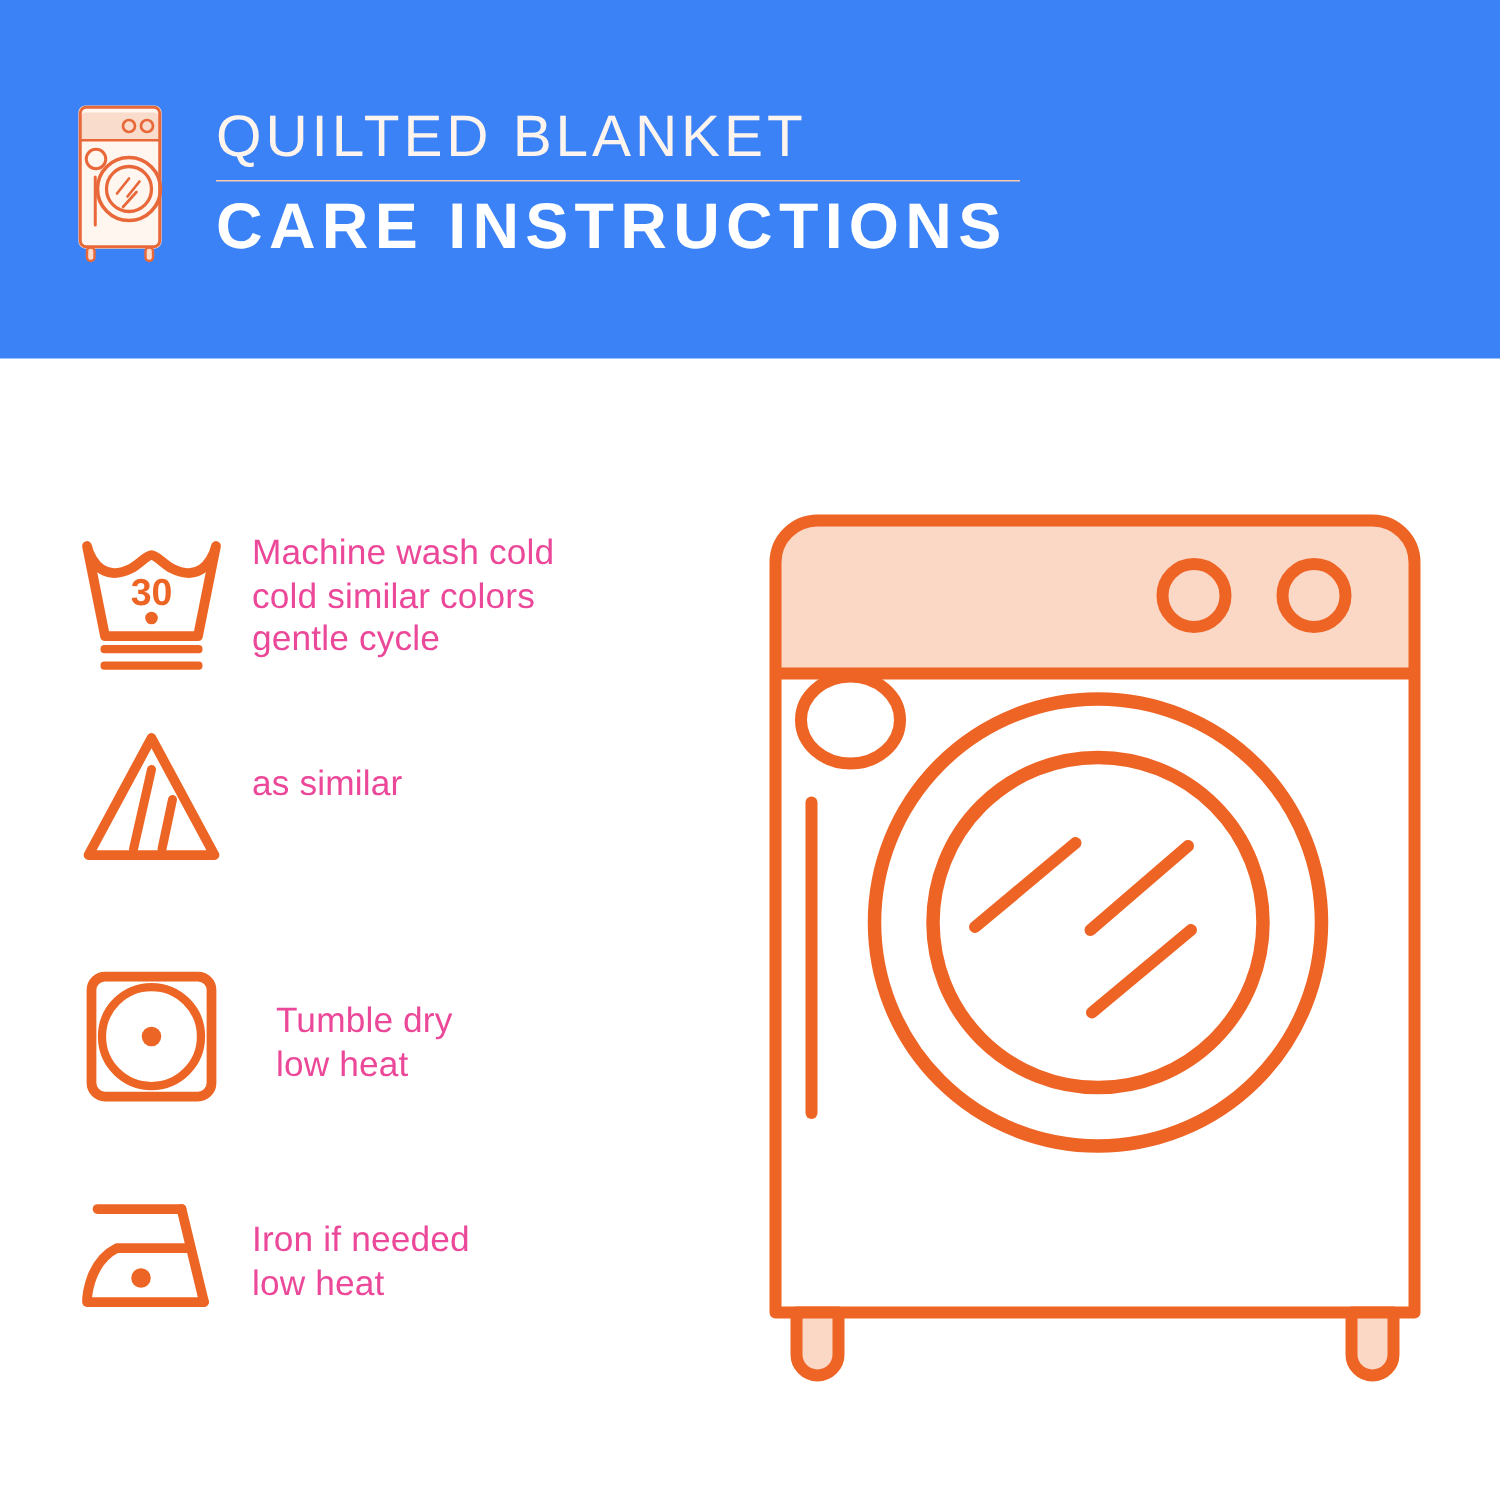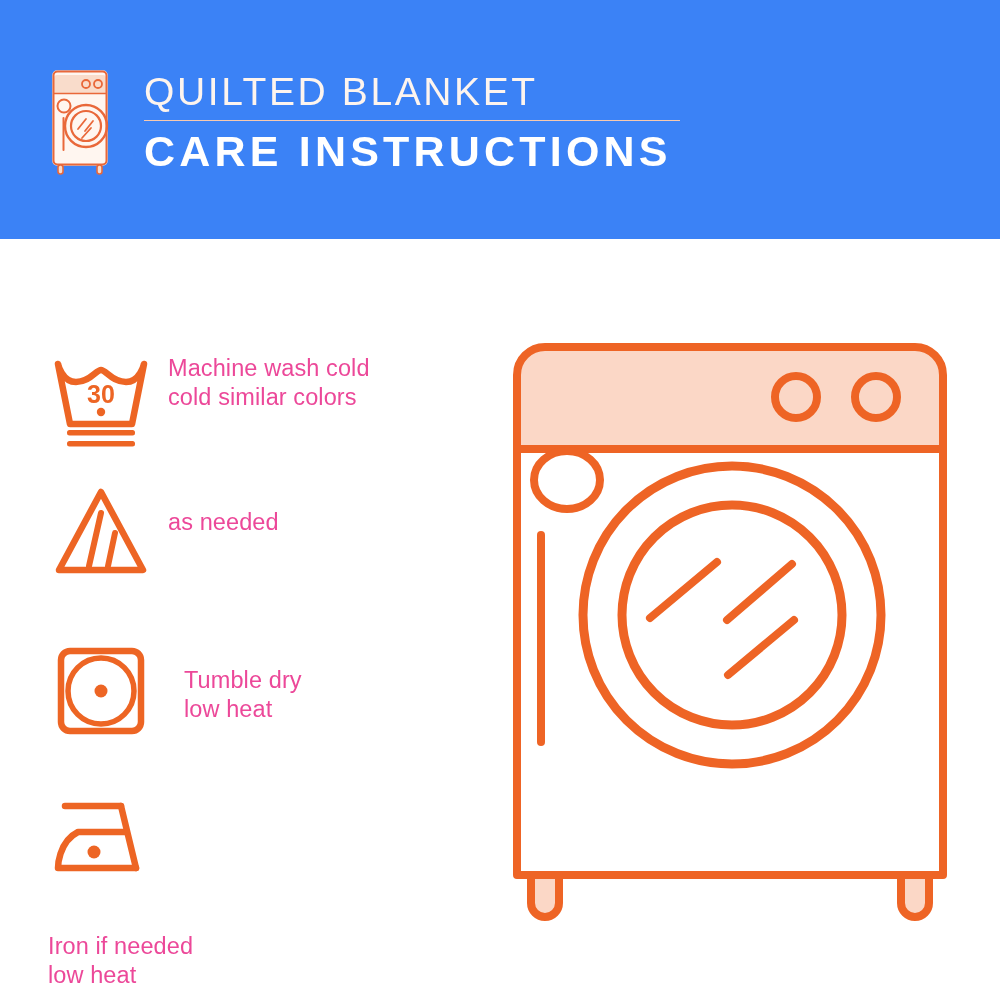--- a/index.html
+++ b/index.html
@@ -81,21 +81,21 @@
   .care-text {
     color: #ec4899;
     font-size: 23.5px;
     line-height: 28.5px;
     letter-spacing: 0.1px;
     padding-top: 2px;
   }
   #row-wash   { top: 352px; }
   #row-bleach { top: 482px; }
   #row-dry    { top: 640px; gap: 16px; }
-  #row-iron   { top: 790px; flex-direction: column; }
+  #row-iron   { top: 790px; }
 
   #row-bleach .care-text { padding-top: 26px; }
   #row-dry    .care-text { padding-top: 26px; }
   #row-iron   .care-text { padding-top: 22px; }
 
   
   #machine {
     position: absolute;
     left: 495px;
     top: 330px;
@@ -152,33 +152,34 @@
         <rect x="19" y="78" width="68" height="5.5" rx="2.5" fill="#ED6524"></rect>
         <rect x="19" y="89" width="68" height="5.5" rx="2.5" fill="#ED6524"></rect>
 
         <text x="53" y="51" font-family="Liberation Sans, sans-serif" font-size="25" font-weight="bold" fill="#ED6524" text-anchor="middle">30</text>
         <circle cx="53" cy="60" r="4.2" fill="#ED6524"></circle>
       </svg>
     </div>
     <div class="care-text">
       <div>Machine wash cold</div>
       <div>cold similar colors</div>
+      <div>gentle cycle</div>
     </div>
   </div>
 
   <div class="care-row" id="row-bleach">
     <div class="care-icon">
       <svg width="106" height="100" viewBox="0 0 106 100">
         <path d="M53 10 L95 88 L11 88 Z" fill="none" stroke="#ED6524" stroke-width="6.5" stroke-linejoin="round"></path>
         <line x1="53" y1="31" x2="41" y2="84" stroke="#ED6524" stroke-width="6" stroke-linecap="round"></line>
         <line x1="67" y1="51" x2="60" y2="84" stroke="#ED6524" stroke-width="6" stroke-linecap="round"></line>
       </svg>
     </div>
     <div class="care-text">
-      <div>as needed</div>
+      <div>as similar</div>
     </div>
   </div>
 
   <div class="care-row" id="row-dry">
     <div class="care-icon">
       <svg width="106" height="100" viewBox="0 0 106 100">
         <rect x="13" y="11" width="80" height="80" rx="9" fill="none" stroke="#ED6524" stroke-width="6.5"></rect>
         <circle cx="53" cy="51" r="33" fill="none" stroke="#ED6524" stroke-width="5.5"></circle>
         <circle cx="53" cy="51" r="6.5" fill="#ED6524"></circle>
       </svg>

